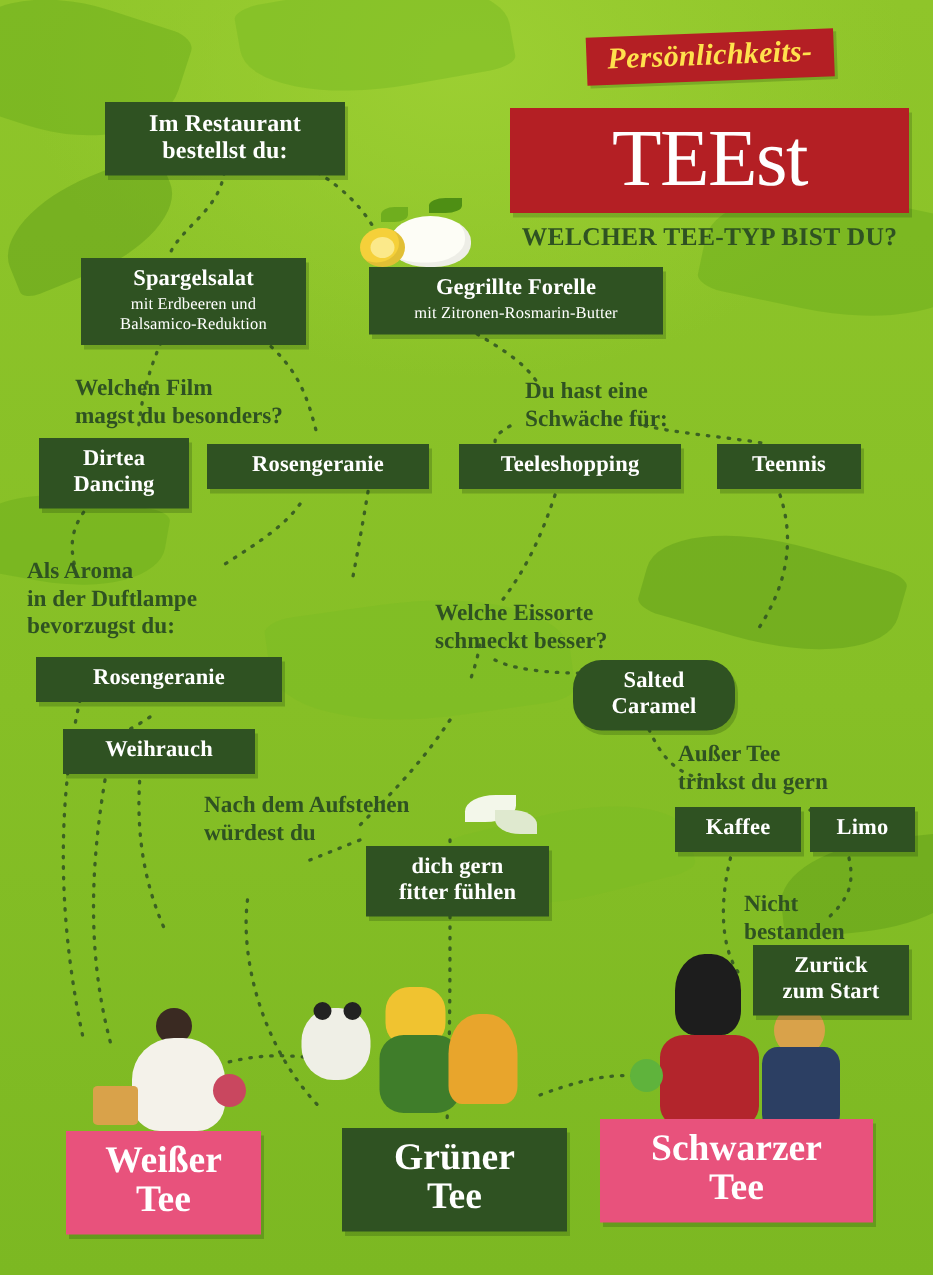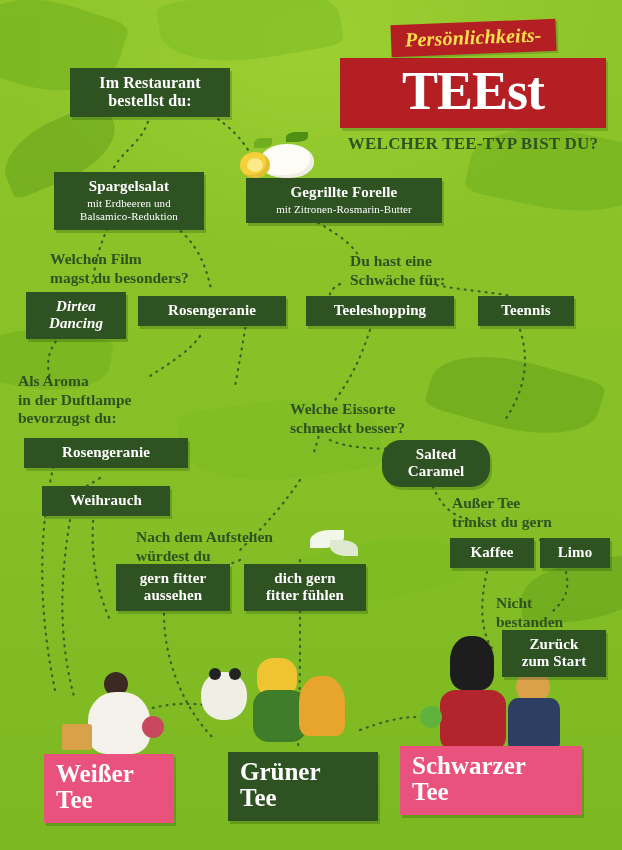--- a/index.html
+++ b/index.html
@@ -64,41 +64,42 @@
     display:inline-block;
     background:#b41f24; color:#ffe14d;
     font-family:"Liberation Serif", serif;
     font-weight:bold; font-style:italic;
     font-size:20px; padding:4px 14px 5px;
     transform: rotate(-2.2deg);
     box-shadow: 2px 2px 0 rgba(20,50,10,.2);
     letter-spacing:.2px;
   }
   #bigtitle {
-    margin-top:4px;
+    margin-top:18px;
     background:#b41f24; color:#ffffff;
-    font-weight:bold; font-size:54px; line-height:1.0;
+    font-weight:normal; font-size:54px; line-height:1.0;
     padding:6px 10px 10px;
     letter-spacing:-1px;
     box-shadow: 2px 3px 0 rgba(20,50,10,.2);
   }
   #subtitle {
     margin-top:6px;
     color:#2f5222; font-weight:bold; font-size:17px;
     letter-spacing:.2px;
   }
 
   
   .result {
     position:absolute;
     background:#e8527c;
     color:#ffffff;
     font-weight:bold;
     font-size:25px;
     line-height:1.05;
+    text-align:center;
     padding:7px 12px 9px;
     box-shadow: 2px 3px 0 rgba(20,50,10,.22);
   }
   .result.pink { background:#e8527c; }
   .result.teal { background:#2f5222; }
 
   
   .fig { position:absolute; }
   .teapot-body {
     position:absolute; width:54px; height:34px; background:#fdfdf6;
@@ -211,21 +212,21 @@
   </div>
 
   <div class="node" style="left:246px; top:178px; width:196px;">
     <span>Gegrillte Forelle</span>
     <span class="sub">mit Zitronen-Rosmarin-Butter</span>
   </div>
 
   <div class="q" style="left:50px; top:250px; width:230px;">Welchen Film<br>magst du besonders?</div>
   <div class="q" style="left:350px; top:252px; width:200px;">Du hast eine<br>Schwäche für:</div>
 
-  <div class="node" style="left:26px; top:292px; width:100px;font-style:italic;">
+  <div class="node" style="left:26px; top:292px; width:100px;">
     <span>Dirtea<br>Dancing</span>
   </div>
   <div class="node" style="left:138px; top:296px; width:148px;">
     <span>Rosengeranie</span>
   </div>
   <div class="node" style="left:306px; top:296px; width:148px;">
     <span>Teeleshopping</span>
   </div>
   <div class="node" style="left:478px; top:296px; width:96px;">
     <span>Teennis</span>
@@ -247,23 +248,20 @@
   <div class="q" style="left:452px; top:494px; width:150px;">Außer Tee<br>trinkst du gern</div>
   <div class="q" style="left:136px; top:528px; width:212px;">Nach dem Aufstehen<br>würdest du</div>
   <div class="q" style="left:496px; top:594px; width:110px;">Nicht<br>bestanden</div>
 
   <div class="node" style="left:450px; top:538px; width:84px;">
     <span>Kaffee</span>
   </div>
   <div class="node" style="left:540px; top:538px; width:70px;">
     <span>Limo</span>
   </div>
-  <div class="node" style="left:116px; top:564px; width:114px;">
-    <span>gern fitter<br>aussehen</span>
-  </div>
   <div class="node" style="left:244px; top:564px; width:122px;">
     <span>dich gern<br>fitter fühlen</span>
   </div>
   <div class="node" style="left:502px; top:630px; width:104px;">
     <span>Zurück<br>zum Start</span>
   </div>
 
   <div class="result pink" style="left:44px; top:754px; width:130px;">
     <span>Weißer<br>Tee</span>
   </div>

